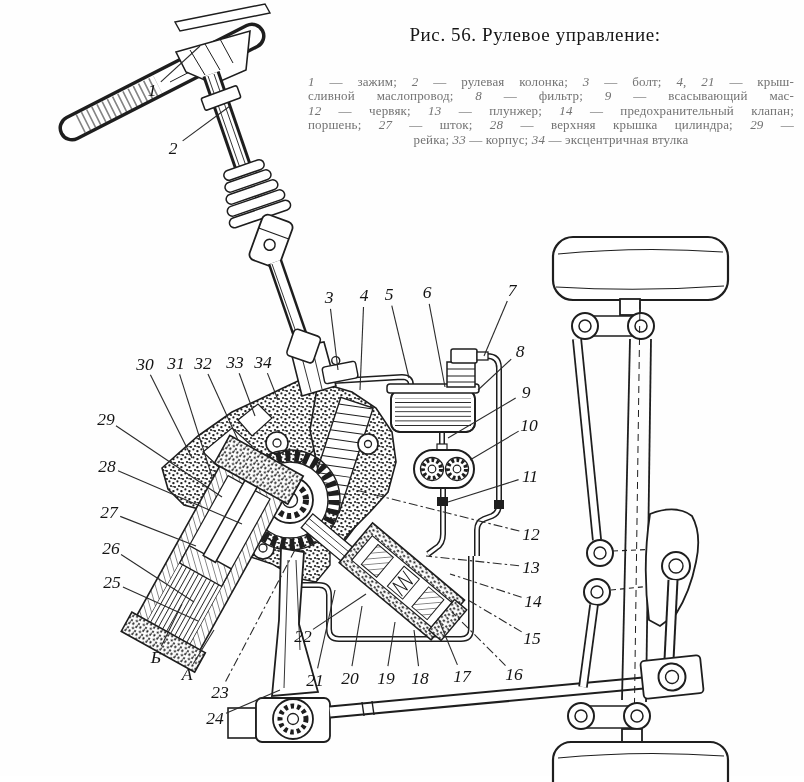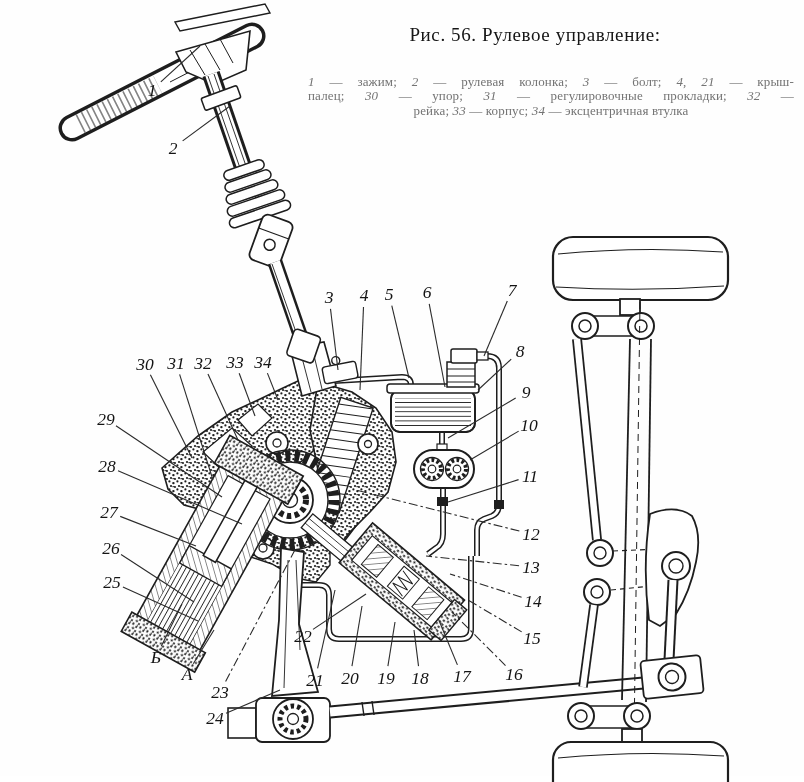--- a/index.html
+++ b/index.html
@@ -20,21 +20,23 @@
   .ink{stroke:#1e1e1e;fill:none;}
 </style>
 </head>
 <body>
 
 <div class="page">
 
   <div class="fig-title">Рис. 56. Рулевое управление:</div>
   <div class="legend" id="legend">
       <div class="legend-line"><i>1</i> — зажим; <i>2</i> — рулевая колонка; <i>3</i> — болт; <i>4</i>, <i>21</i> — крыш-</div>
-      <div class="legend-line">палец; <i>30</i> — упор; <i>31</i> — регулировочные прокладки; <i>32</i> —</div>
+      <div class="legend-line">сливной маслопровод; <i>8</i> — фильтр; <i>9</i> — всасывающий мас-</div>
+      <div class="legend-line"><i>12</i> — червяк; <i>13</i> — плунжер; <i>14</i> — предохранительный клапан;</div>
+      <div class="legend-line">поршень; <i>27</i> — шток; <i>28</i> — верхняя крышка цилиндра; <i>29</i> —</div>
       <div class="legend-line last">рейка; <i>33</i> — корпус; <i>34</i> — эксцентричная втулка</div>
     </div>
 
   <svg class="scene" id="diagram-svg" width="804" height="782" viewBox="0 0 804 782">
     <defs>
       <pattern id="stip" width="8" height="8" patternUnits="userSpaceOnUse">
         <rect width="8" height="8" fill="#fdfdfd"></rect>
         <circle cx="1.4" cy="1.4" r="1.1" fill="#1e1e1e"></circle>
         <circle cx="5.4" cy="3.1" r="1.2" fill="#1e1e1e"></circle>
         <circle cx="3" cy="6" r="1.1" fill="#1e1e1e"></circle>

